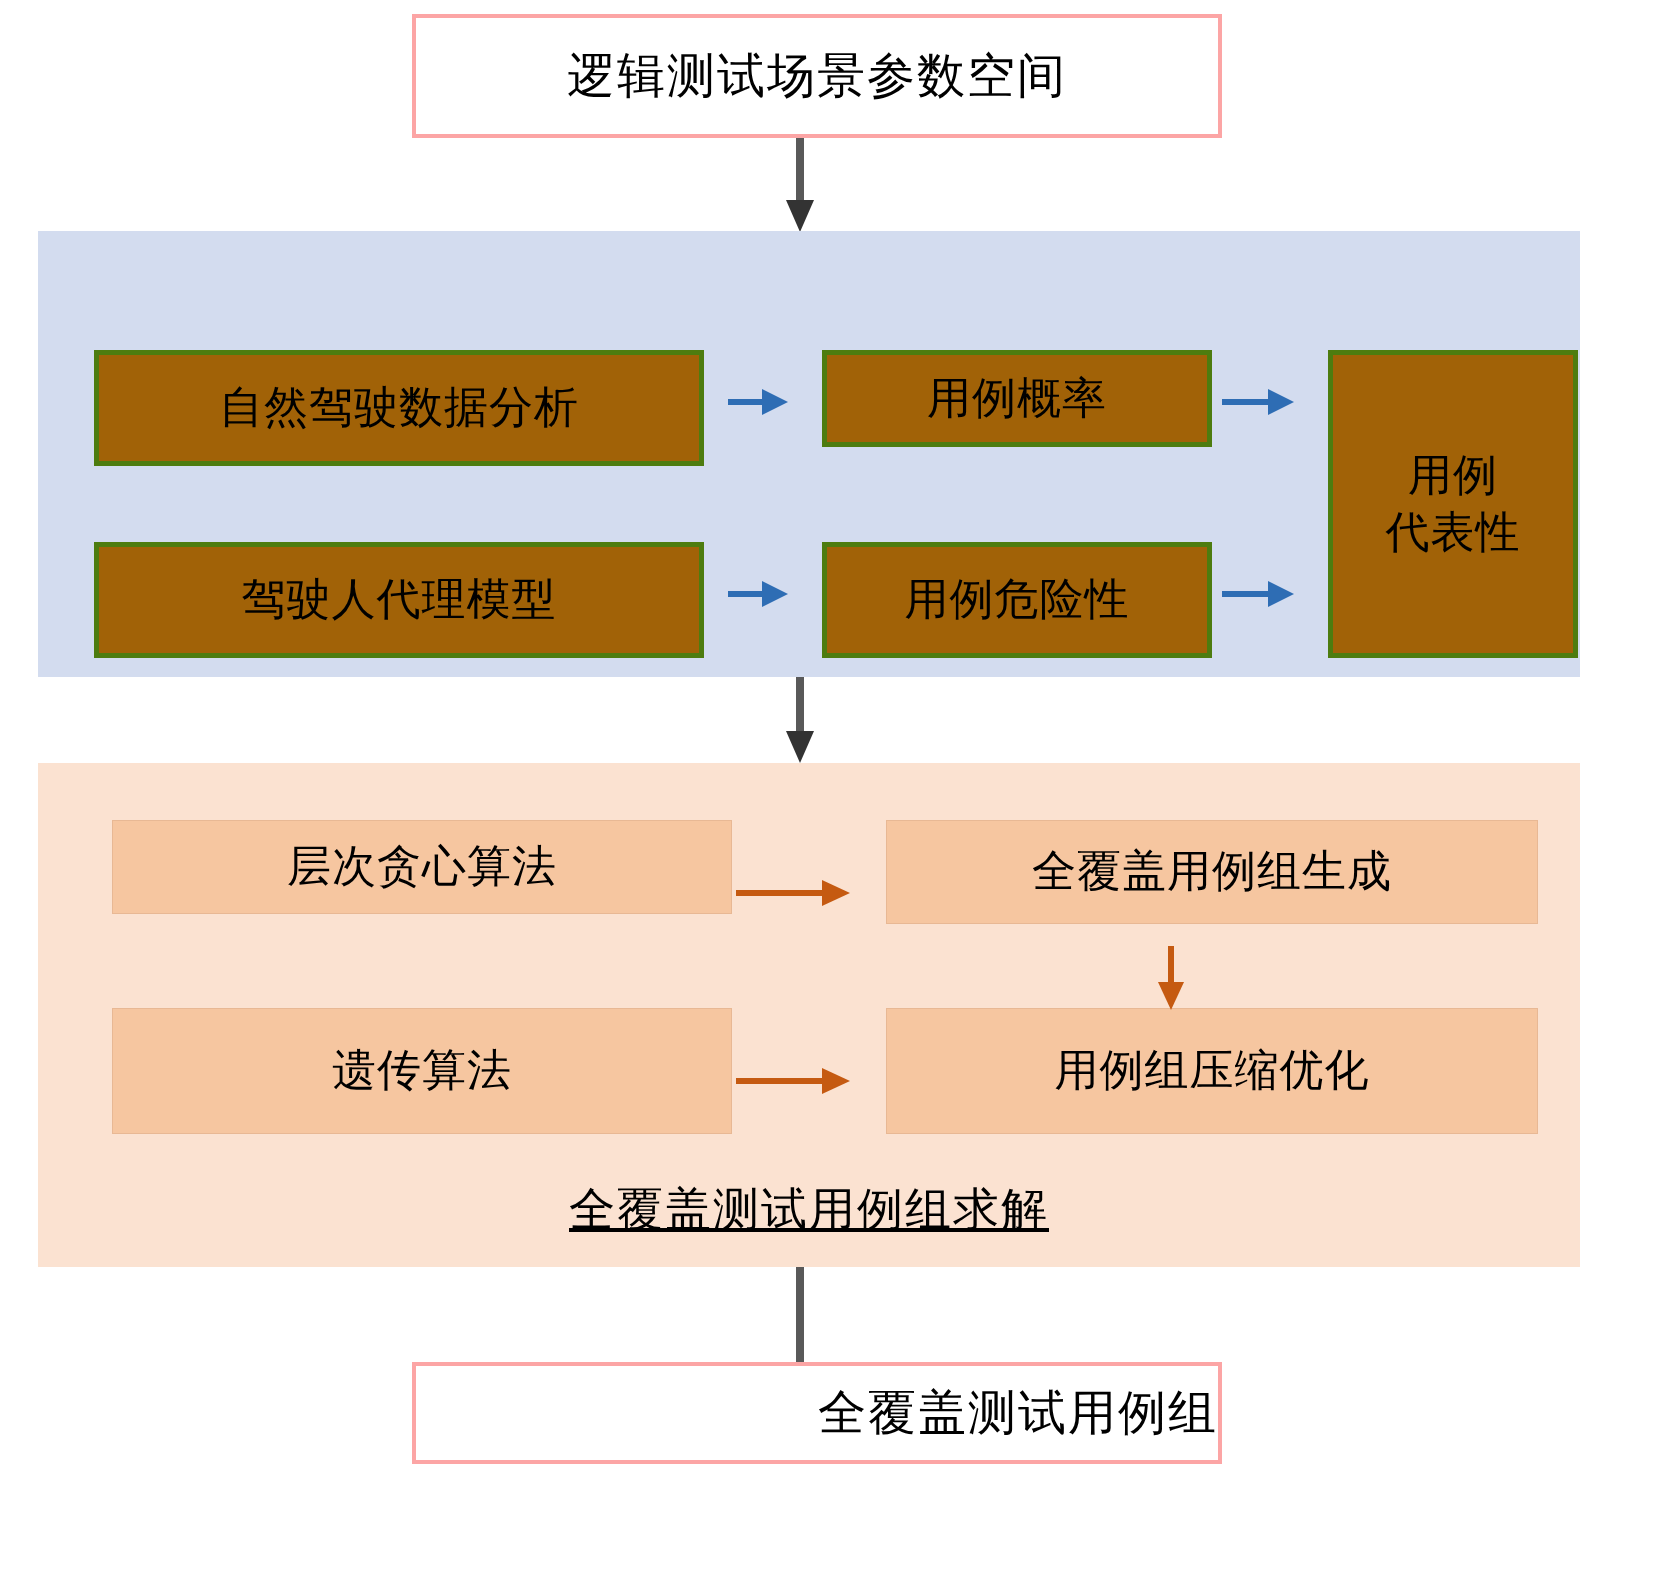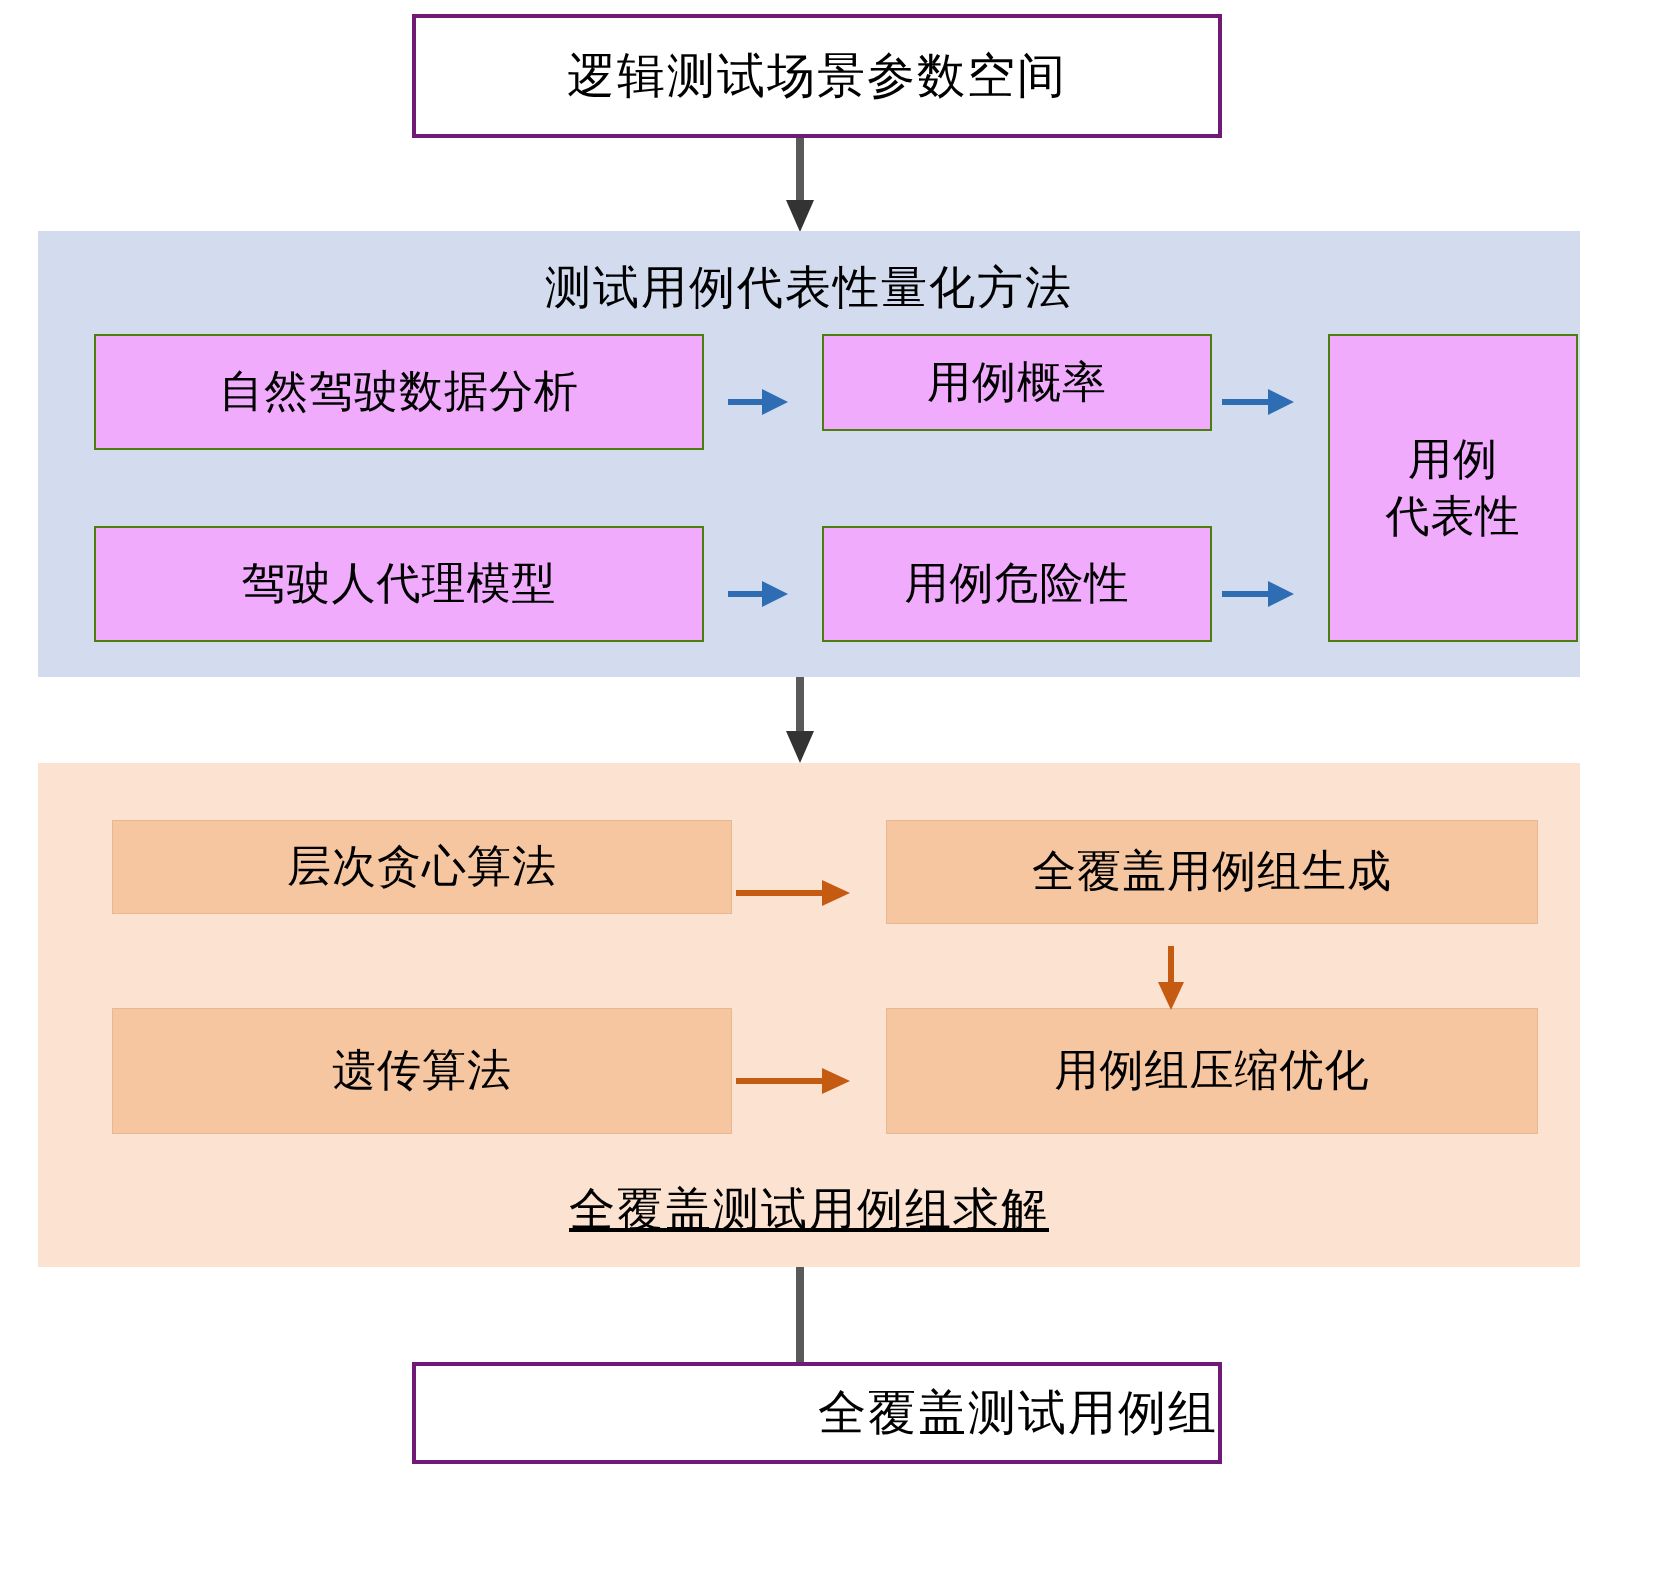--- a/index.html
+++ b/index.html
@@ -21,21 +21,21 @@
     left: 0; top: 0;
     width: 1656px;
     height: 1594px;
   }
 
   
   .plain-box {
     position: absolute;
     box-sizing: border-box;
     background: #ffffff;
-    border: 4px solid #701a75;
+    border: 4px solid #fca5a5;
     display: flex;
     align-items: center;
     justify-content: center;
     font-size: 48px;
     letter-spacing: 2px;
     color: #000000;
   }
   #box-top {
     left: 412px; top: 14px;
     width: 810px; height: 124px;
@@ -79,22 +79,23 @@
     display: flex;
     align-items: center;
     justify-content: center;
     text-align: center;
     font-size: 44px;
     letter-spacing: 1px;
     line-height: 1.3;
     color: #000000;
   }
   .node.blue {
-    background: #f0abfc;
-    border: 2px solid #4d7c0f;
+    background: #a16207;
+    border: 5px solid #4d7c0f;
+    margin-top: 16px;
   }
   .node.orange {
     background: #f6c6a0;
     border: 1px solid #e8b894;
   }
 
   
   #n-natural   { left: 56px;  top: 103px; width: 610px; height: 116px; }
   #n-driver    { left: 56px;  top: 295px; width: 610px; height: 116px; }
   #n-prob      { left: 784px; top: 103px; width: 390px; height: 97px; }
@@ -138,21 +139,20 @@
   </div>
 
   <div class="arrow" id="a-top">
     <svg width="20" height="96" viewBox="0 0 20 96">
       <line x1="10" y1="0" x2="10" y2="66" stroke="#595959" stroke-width="8"></line>
       <polygon points="10,94 -4,62 24,62" fill="#333333"></polygon>
     </svg>
   </div>
 
   <div class="panel" id="panel-blue">
-    <div class="panel-title">测试用例代表性量化方法</div>
 
     <div class="node blue" id="n-natural">
       <span>自然驾驶数据分析</span>
     </div>
 
     <div class="node blue" id="n-driver">
       <span>驾驶人代理模型</span>
     </div>
 
     <div class="node blue" id="n-prob">

